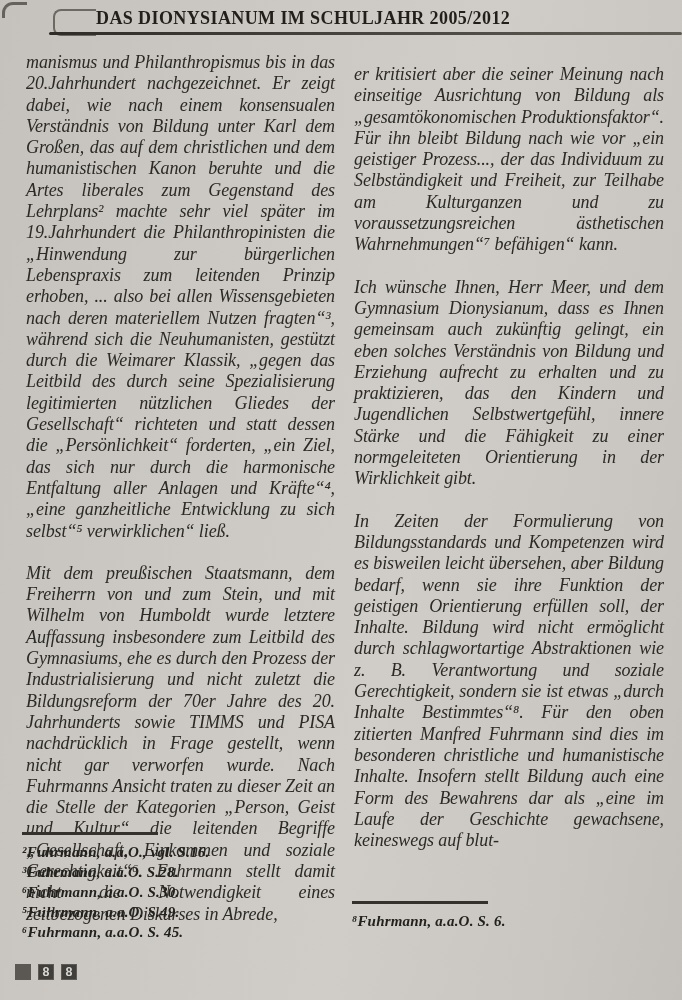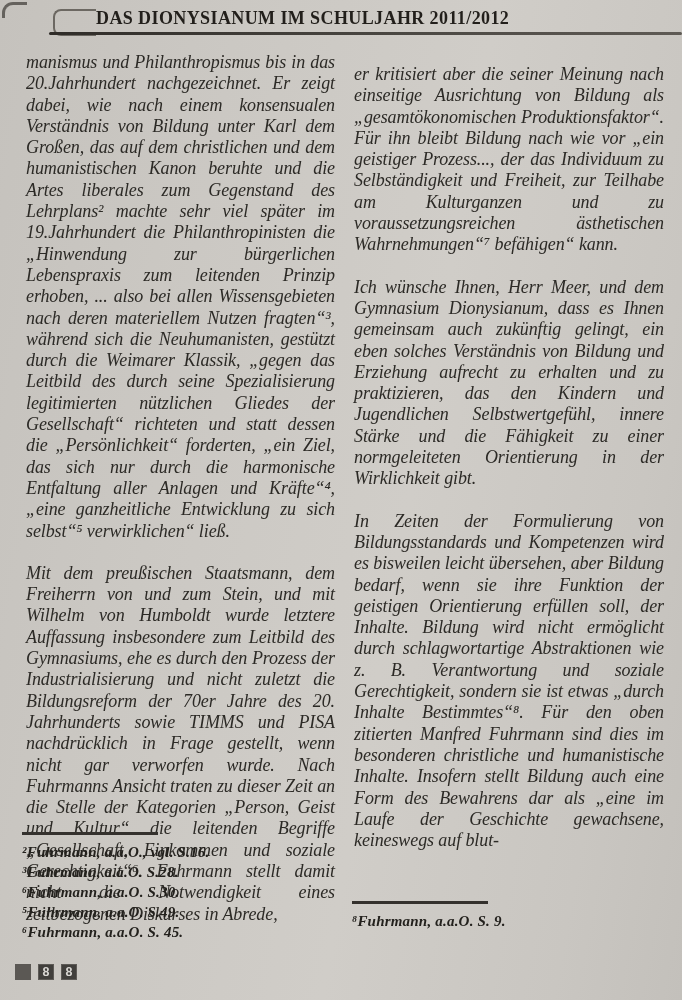--- a/index.html
+++ b/index.html
@@ -100,21 +100,21 @@
 </style>
 </head>
 <body>
 
 <div class="page">
 
   <div class="scan-corner"></div>
 
   <header>
     <div class="header-tab"></div>
-    <h1 class="page-title">DAS DIONYSIANUM IM SCHULJAHR 2011/2012</h1>
+    <h1 class="page-title">DAS DIONYSIANUM IM SCHULJAHR 2005/2012</h1>
     <div class="header-rule"></div>
   </header>
 
   <section class="col col-left">
     <p>manismus und Philanthropismus bis in das 20.Jahrhundert nachgezeichnet. Er zeigt dabei, wie nach einem konsensualen Verständnis von Bildung unter Karl dem Großen, das auf dem christlichen und dem humanistischen Kanon beruhte und die Artes liberales zum Gegenstand des Lehrplans² machte sehr viel später im 19.Jahrhundert die Philanthropinisten die „Hinwendung zur bürgerlichen Lebenspraxis zum leitenden Prinzip erhoben, ... also bei allen Wissensgebieten nach deren materiellem Nutzen fragten“³, während sich die Neuhumanisten, gestützt durch die Weimarer Klassik, „gegen das Leitbild des durch seine Spezialisierung legitimierten nützlichen Gliedes der Gesellschaft“ richteten und statt dessen die „Persönlichkeit“ forderten, „ein Ziel, das sich nur durch die harmonische Entfaltung aller Anlagen und Kräfte“⁴, „eine ganzheitliche Entwicklung zu sich selbst“⁵ verwirklichen“ ließ.</p>
     <p>Mit dem preußischen Staatsmann, dem Freiherrn von und zum Stein, und mit Wilhelm von Humboldt wurde letztere Auffassung insbesondere zum Leitbild des Gymnasiums, ehe es durch den Prozess der Industrialisierung und nicht zuletzt die Bildungsreform der 70er Jahre des 20. Jahrhunderts sowie TIMMS und PISA nachdrücklich in Frage gestellt, wenn nicht gar verworfen wurde. Nach Fuhrmanns Ansicht traten zu dieser Zeit an die Stelle der Kategorien „Person, Geist und Kultur“ die leitenden Begriffe „Gesellschaft, Einkommen und soziale Gerechtigkeit“⁶. Fuhrmann stellt damit nicht die Notwendigkeit eines zeitbezogenen Diskurses in Abrede,</p>
   </section>
 
   <section class="col col-right">
     <p>er kritisiert aber die seiner Meinung nach einseitige Ausrichtung von Bildung als „gesamtökonomischen Produktionsfaktor“. Für ihn bleibt Bildung nach wie vor „ein geistiger Prozess..., der das Individuum zu Selbständigkeit und Freiheit, zur Teilhabe am Kulturganzen und zu voraussetzungsreichen ästhetischen Wahrnehmungen“⁷ befähigen“ kann.</p>
@@ -126,21 +126,21 @@
     <div class="fn-rule"></div>
     <div class="fn">²Fuhrmann, a.a.O., vgl. S.16.</div>
     <div class="fn">³Fuhrmann, a.a.O. S.28.</div>
     <div class="fn">⁶Fuhrmann, a.a.O. S.30.</div>
     <div class="fn">⁵Fuhrmann, a.a.O. S.49.</div>
     <div class="fn">⁶Fuhrmann, a.a.O. S. 45.</div>
   </div>
 
   <div class="footnotes footnotes-right">
     <div class="fn-rule"></div>
-    <div class="fn">⁸Fuhrmann, a.a.O. S. 9.</div>
+    <div class="fn">⁸Fuhrmann, a.a.O. S. 6.</div>
   </div>
 
   <div class="pagenum">
     <span class="sq sq-solid"></span>
     <span class="sq sq-digit">8</span>
     <span class="sq sq-digit">8</span>
   </div>
 
 </div>
 

